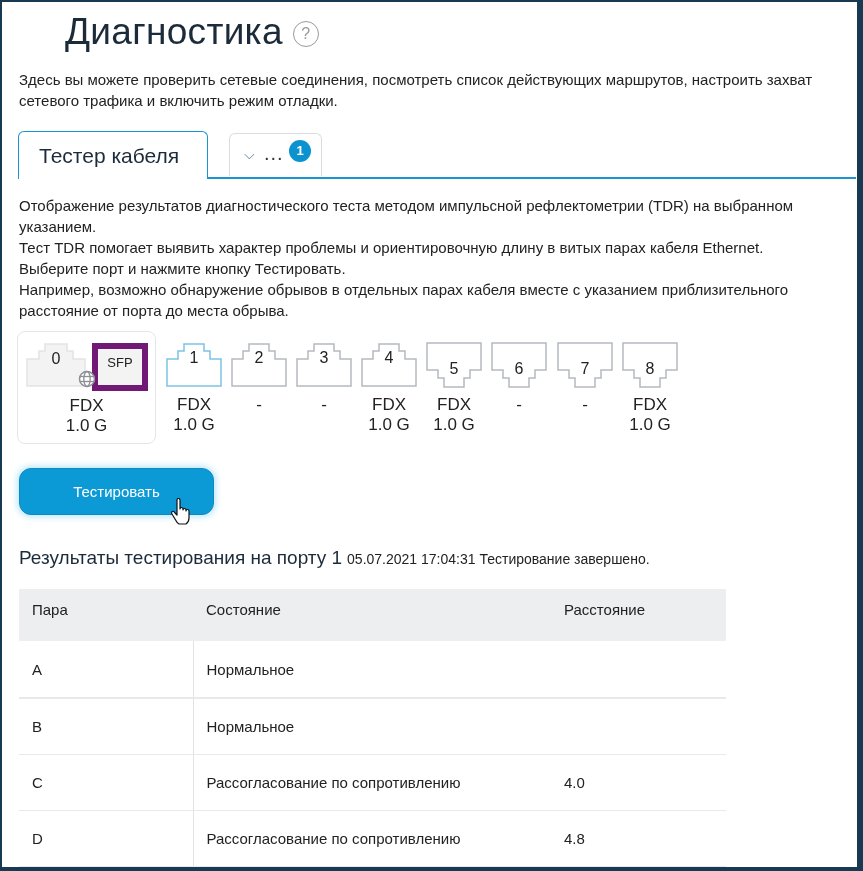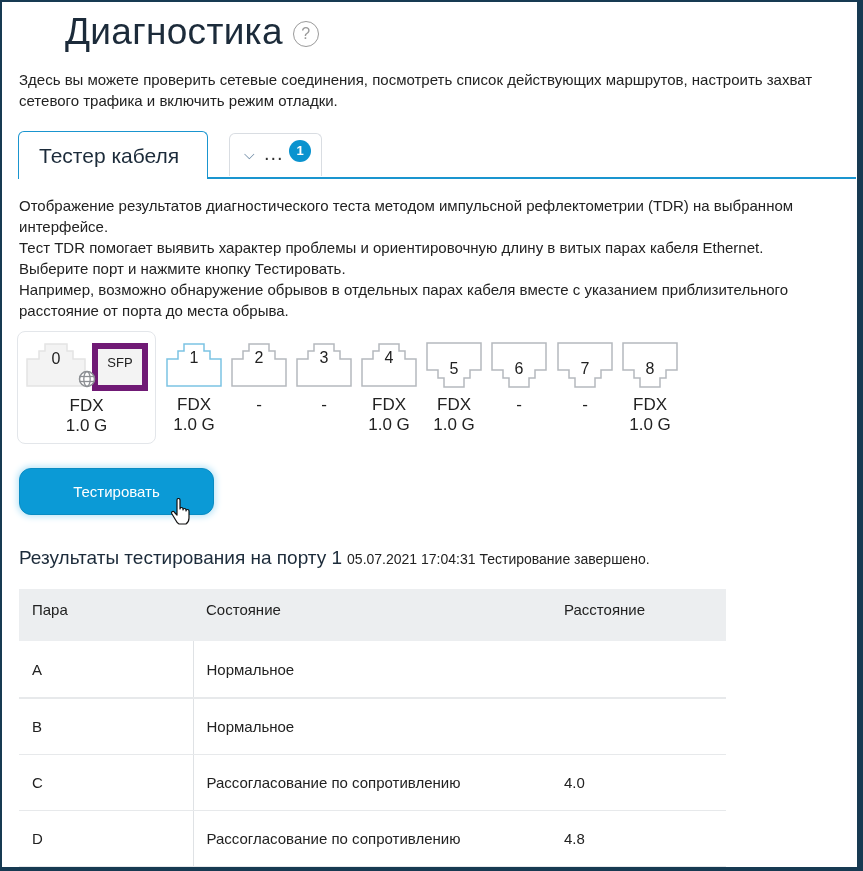--- a/index.html
+++ b/index.html
@@ -90,21 +90,21 @@
       <span class="lbl">Тестер кабеля</span>
     </div>
     <div class="tab tab-more">
       <span class="chev">⌵</span>
       <span class="dots">...</span>
       <span class="badge">1</span>
     </div>
   </div>
 
   <div class="desc">
-    <div>Отображение результатов диагностического теста методом импульсной рефлектометрии (TDR) на выбранном интерфейсе.</div>
+    <div>Отображение результатов диагностического теста методом импульсной рефлектометрии (TDR) на выбранном указанием.</div>
     <div>Тест TDR помогает выявить характер проблемы и ориентировочную длину в витых парах кабеля Ethernet.</div>
     <div>Выберите порт и нажмите кнопку Тестировать.</div>
     <div>Например, возможно обнаружение обрывов в отдельных парах кабеля вместе с указанием приблизительного расстояние от порта до места обрыва.</div>
   </div>
 
   <div class="ports">
 
     <div class="wan-box">
       <svg style="position:absolute;left:8px;top:11px" width="60" height="44" viewBox="0 0 60 44">
         <path d="M1 43 V16 H13 V8 H19 V1 H41 V8 H47 V16 H59 V43 Z" fill="#f3f3f3" stroke="#e4e4e4" stroke-width="1.5"></path>

